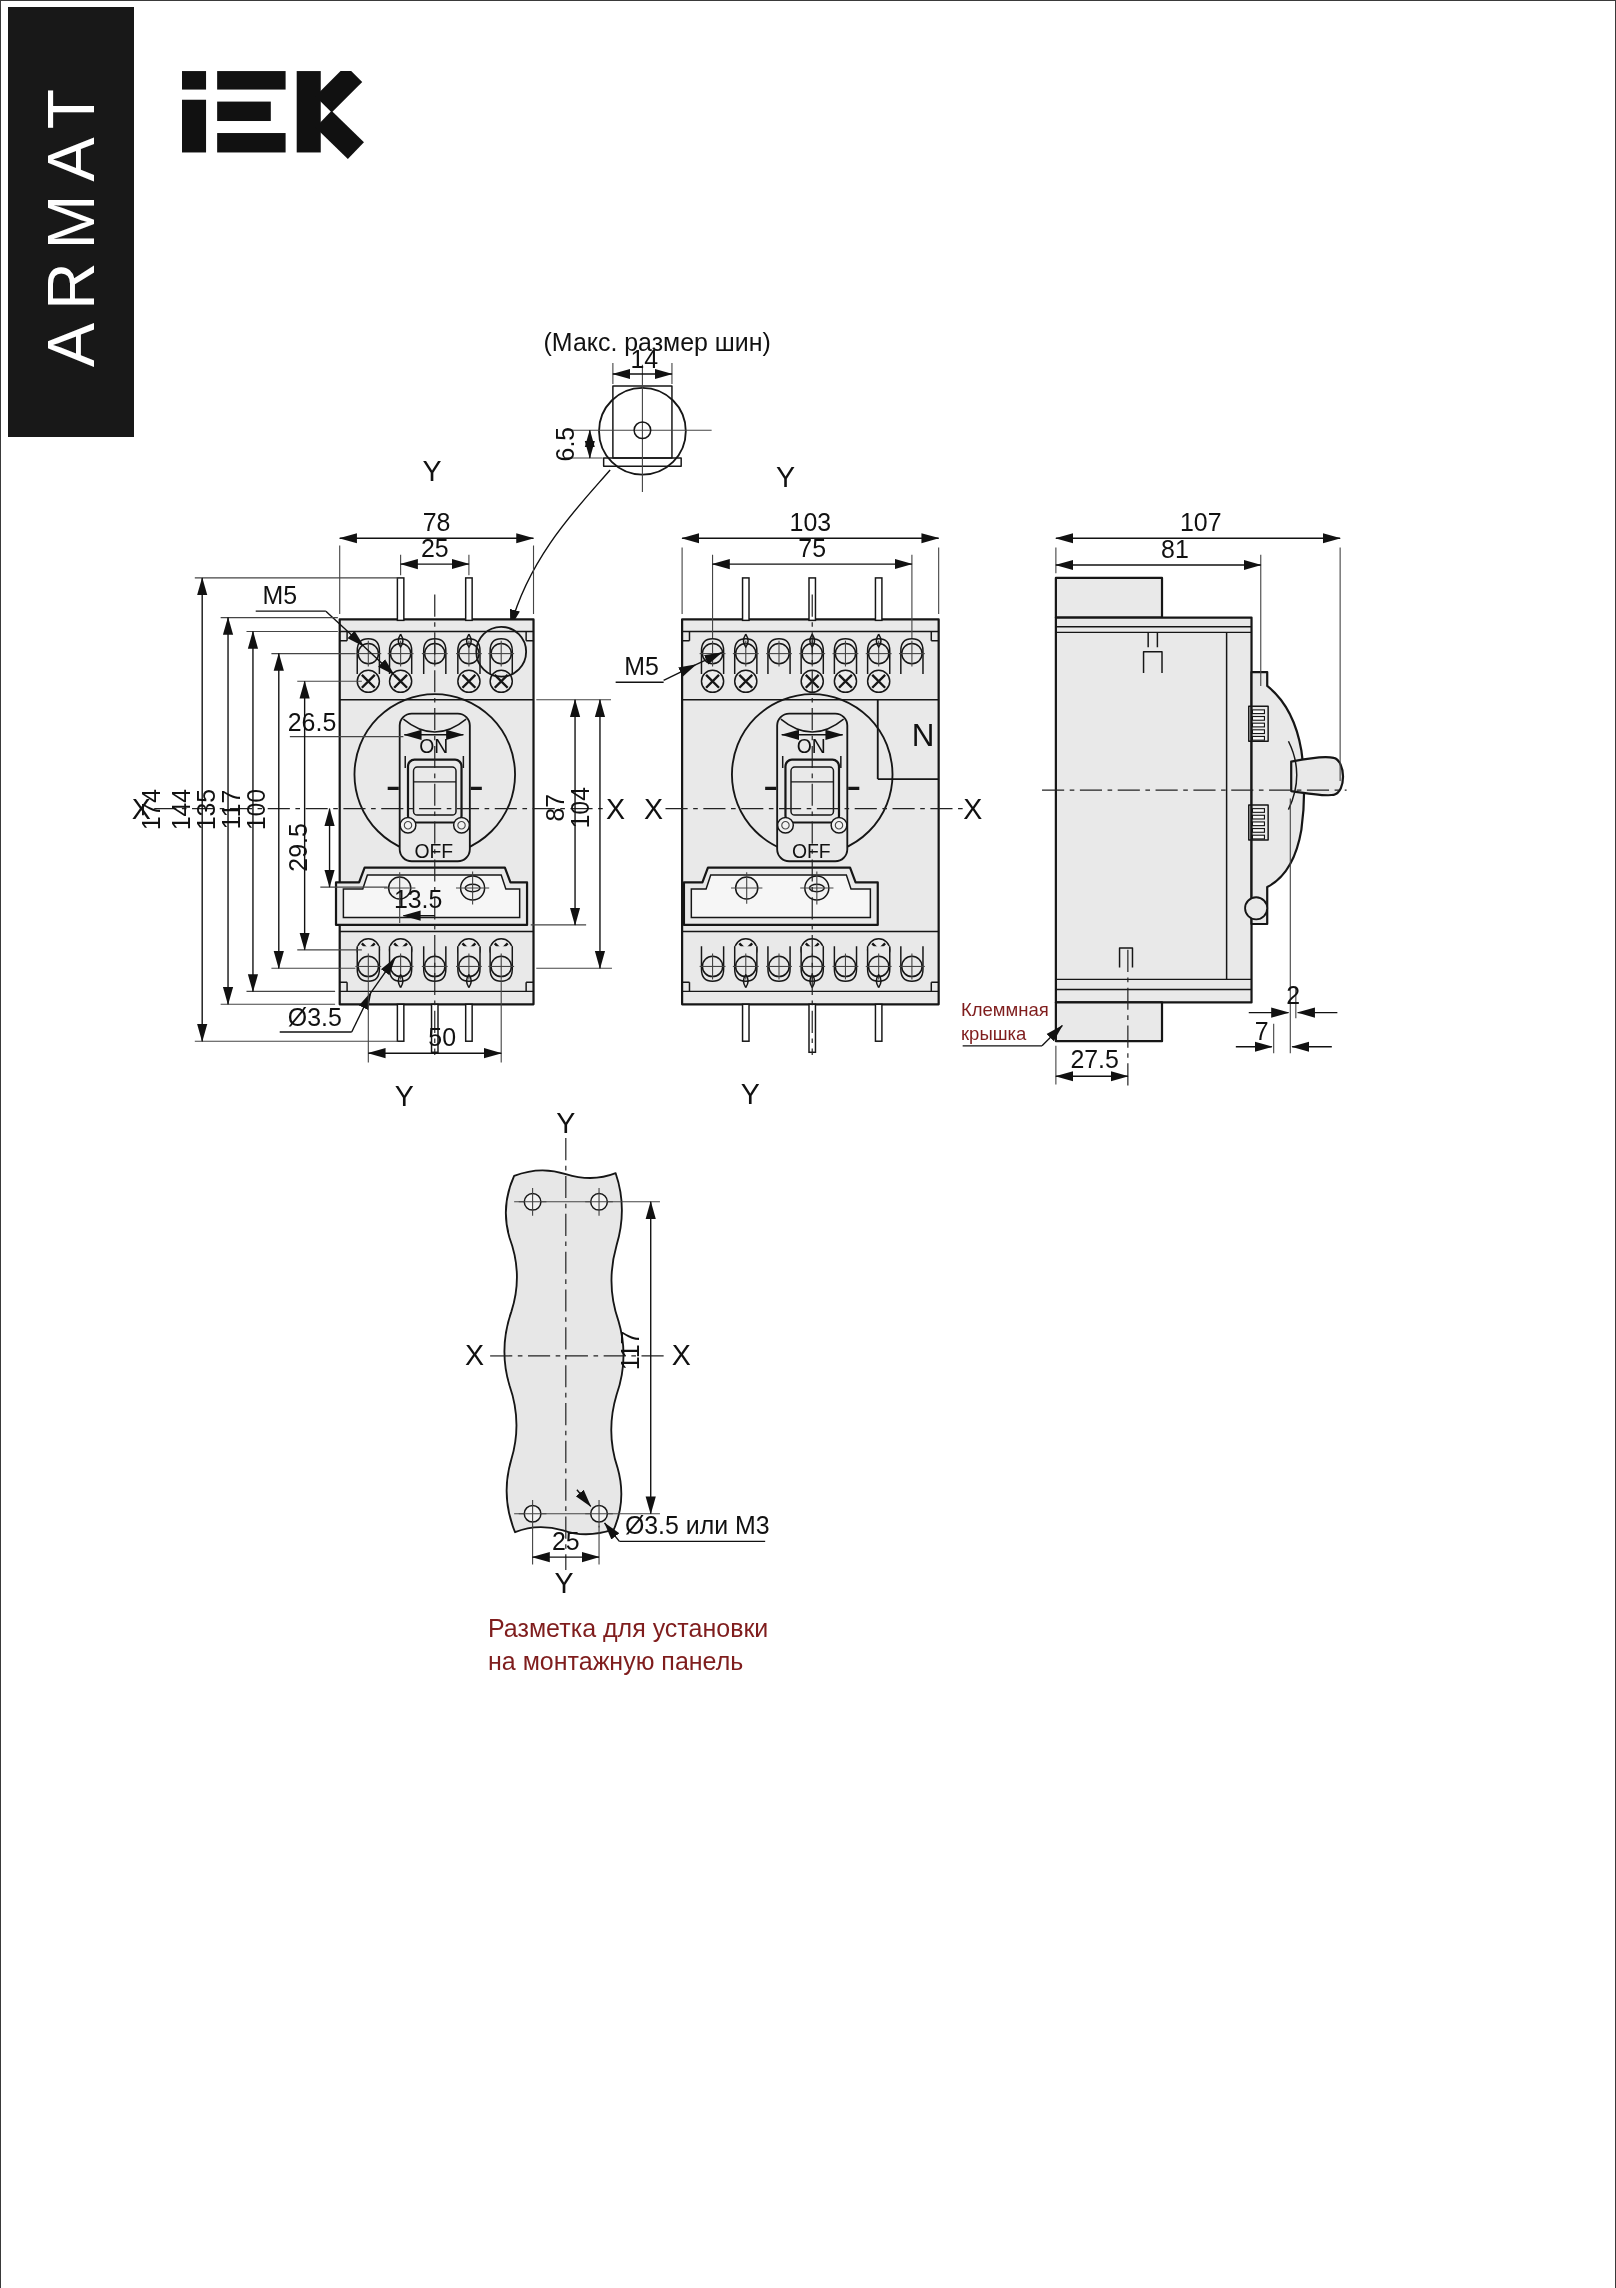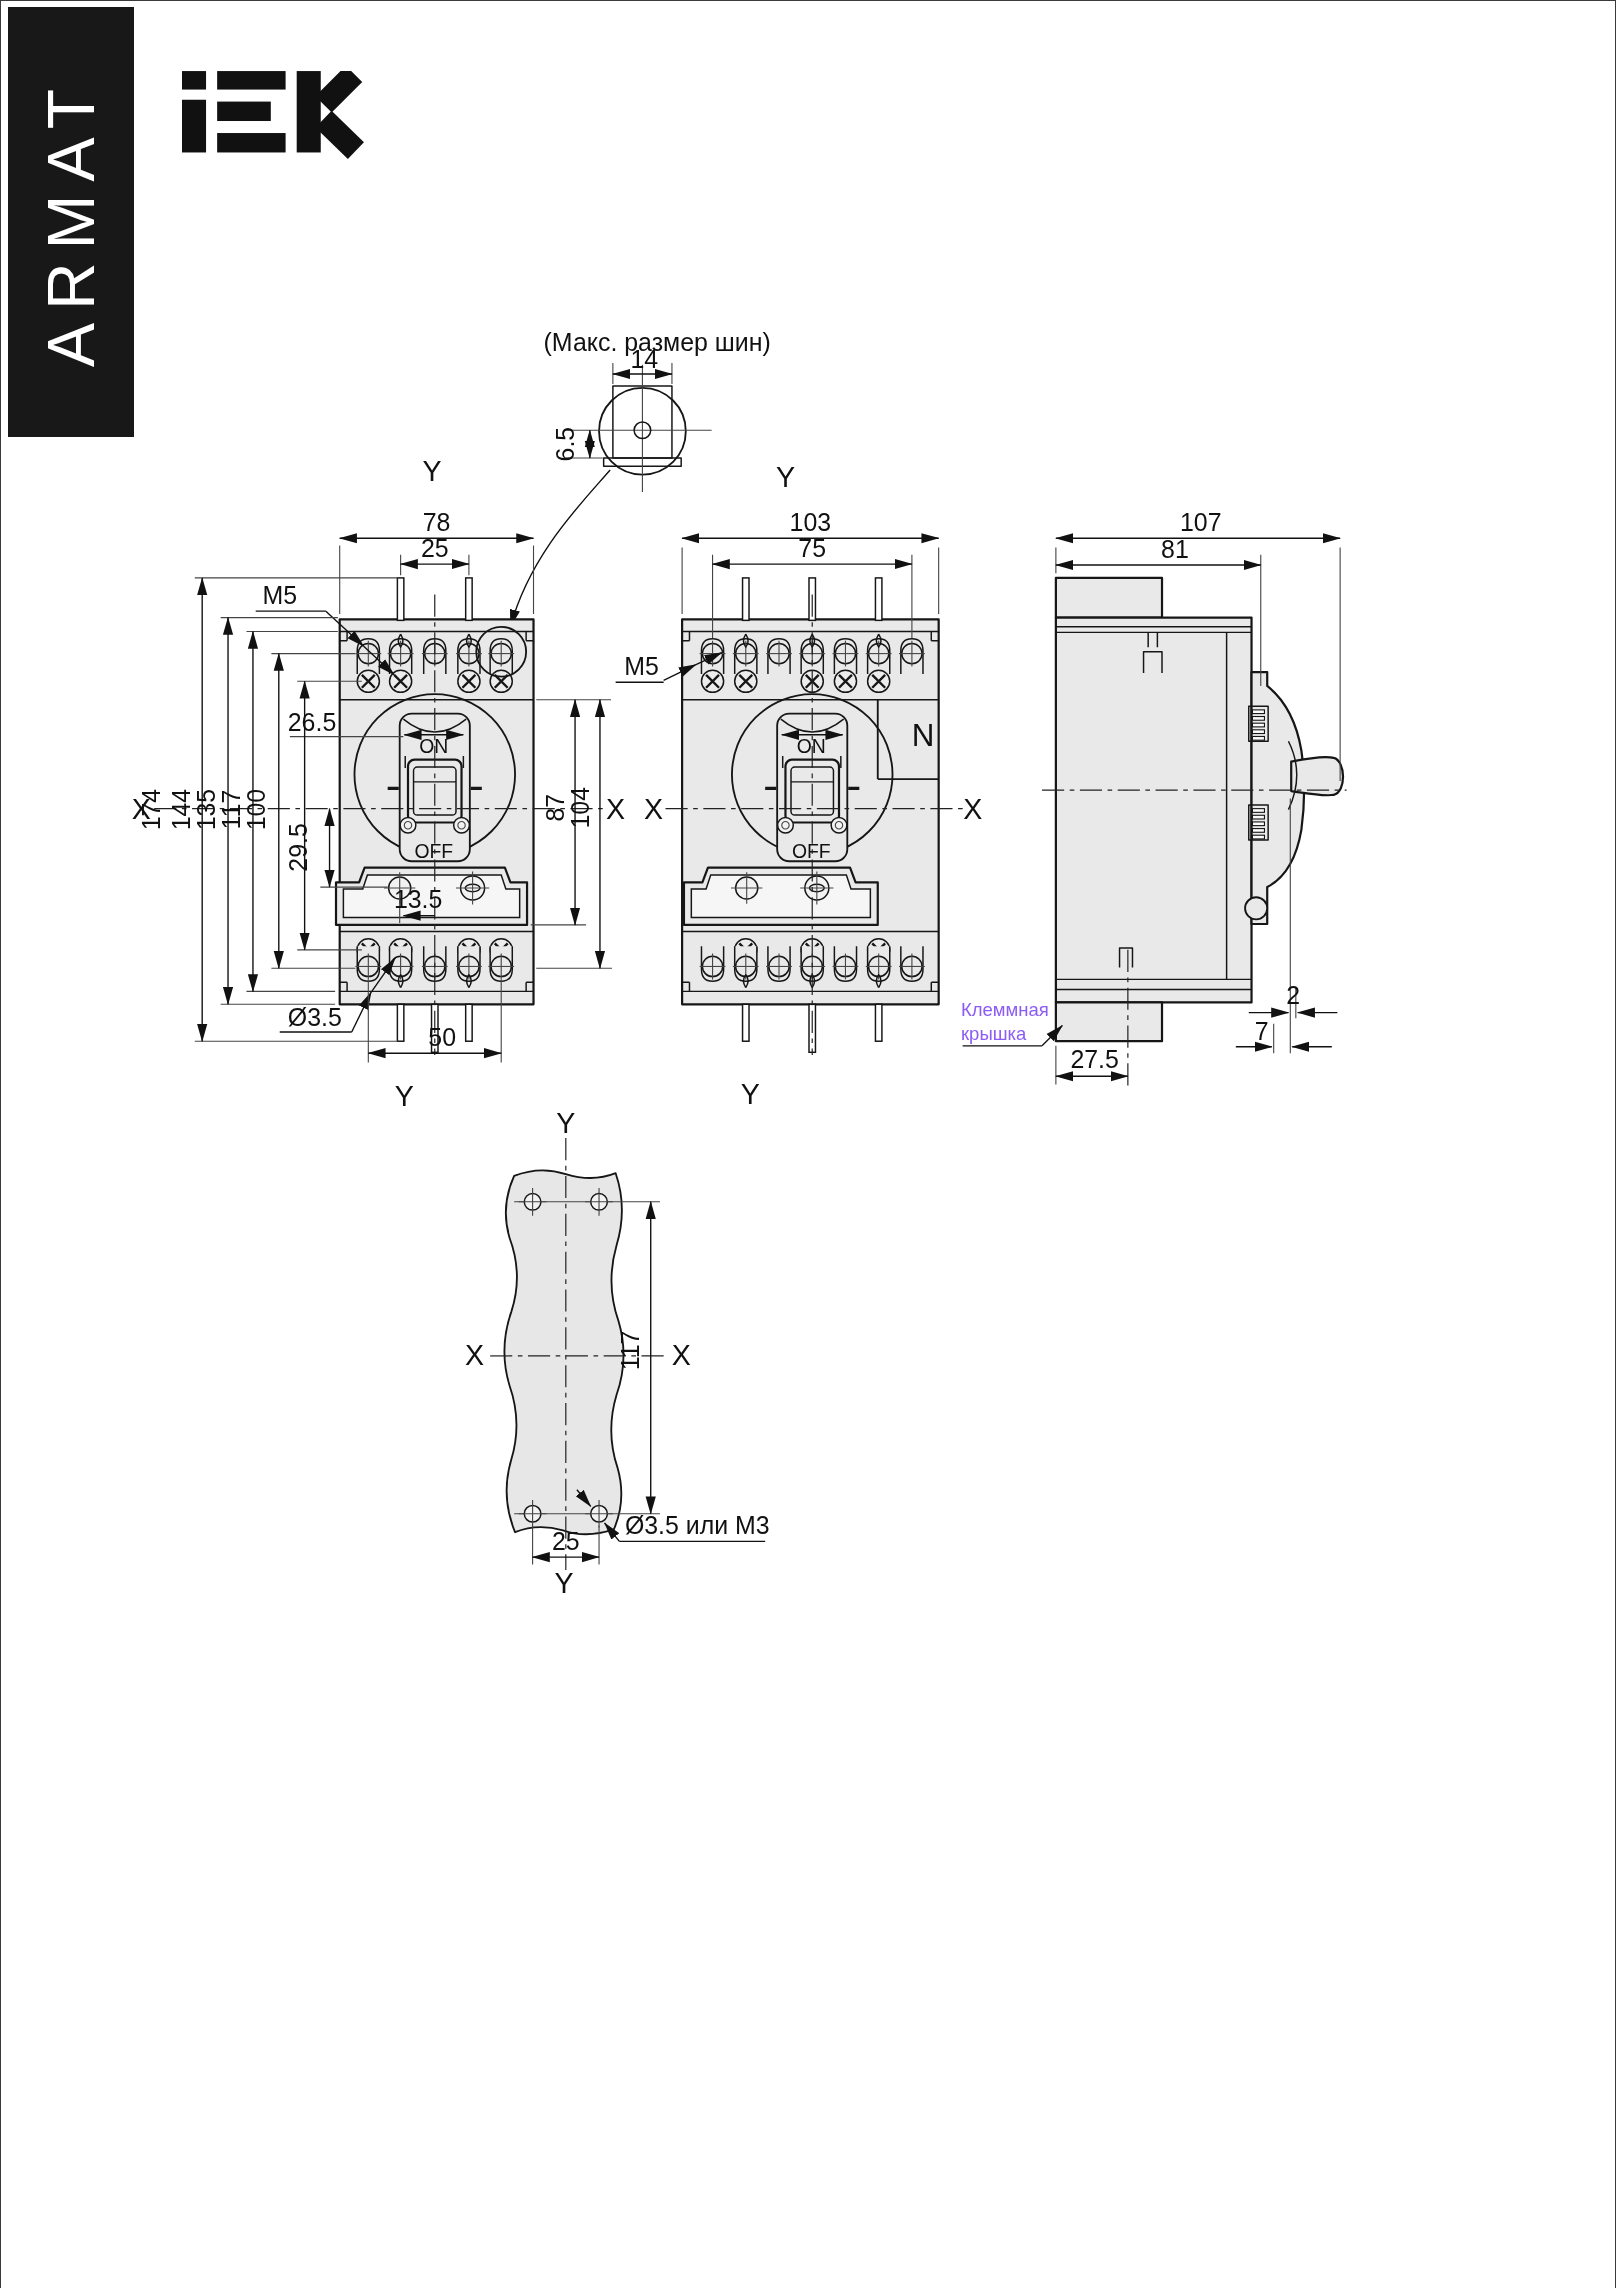--- a/index.html
+++ b/index.html
@@ -4,21 +4,21 @@
 <style>
   html,body{margin:0;padding:0;background:#cfcfcf;}
   .page{position:relative;width:1616px;height:2289px;background:#ffffff;
         border:1.8px solid #3a3a3a;box-sizing:border-box;overflow:hidden;
         font-family:"Liberation Sans",sans-serif;}
   .banner{position:absolute;left:7.4px;top:5.5px;width:126px;height:430px;background:#181818;
           display:flex;align-items:center;justify-content:center;}
   .banner span{writing-mode:vertical-rl;transform:rotate(180deg);color:#fff;
           font-size:66px;font-weight:500;letter-spacing:13px;font-family:"Liberation Sans",sans-serif;}
   .logo{position:absolute;left:181px;top:70px;}
-  .lbl{position:absolute;color:#8b5cf6;}
+  .lbl{position:absolute;color:#7f1d1d;}
   .cover-label{left:960px;top:997px;width:96px;font-size:18.5px;line-height:1.3;}
   .panel-caption{left:487px;top:1611px;width:308px;font-size:25px;line-height:1.33;}
   .fig-caption{left:0;top:1794px;width:100%;text-align:center;font-size:26px;}
   svg.draw{position:absolute;left:0;top:0;}
   svg text{font-family:"Liberation Sans",sans-serif;fill:#111;}
   .t{font-size:27px;}
   .ts{font-size:21px;}
   .tb{font-size:31px;}
   .tn{font-size:34px;}
   .body{fill:#e9e9e9;stroke:#161616;stroke-width:2.4;stroke-linejoin:round;}
@@ -353,15 +353,16 @@
       <text class="t" x="676" y="1661">Ø3.5 или М3</text>
       <line x1="670" y1="1669" x2="828" y2="1669" class="dl"></line>
       <line x1="670" y1="1669" x2="654" y2="1649" class="dl" marker-end="url(#arr)"></line>
       <line x1="624" y1="1613" x2="639" y2="1631" class="dl" marker-end="url(#arr)"></line>
       <text class="tb" text-anchor="middle" x="612" y="1227">Y</text>
       <text class="tb" text-anchor="middle" x="610" y="1725">Y</text>
     </g>
   </svg>
 
   <div class="lbl cover-label">Клеммная крышка</div>
+  <div class="lbl panel-caption">Разметка для установки на монтажную панель</div>
 
 </div>
 
 
 </body></html>

